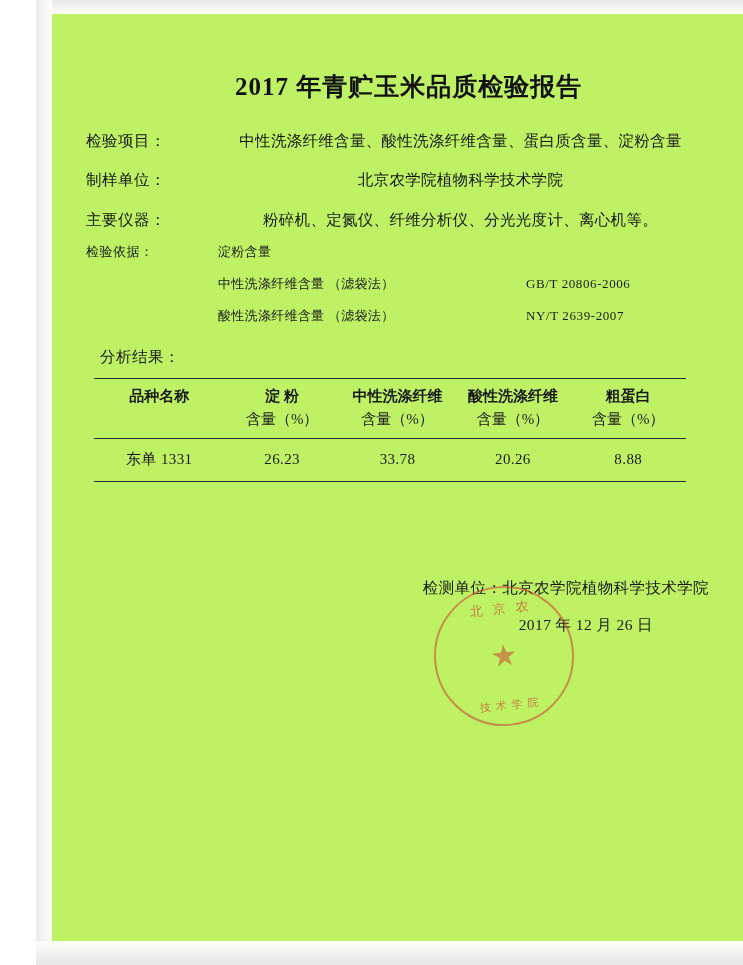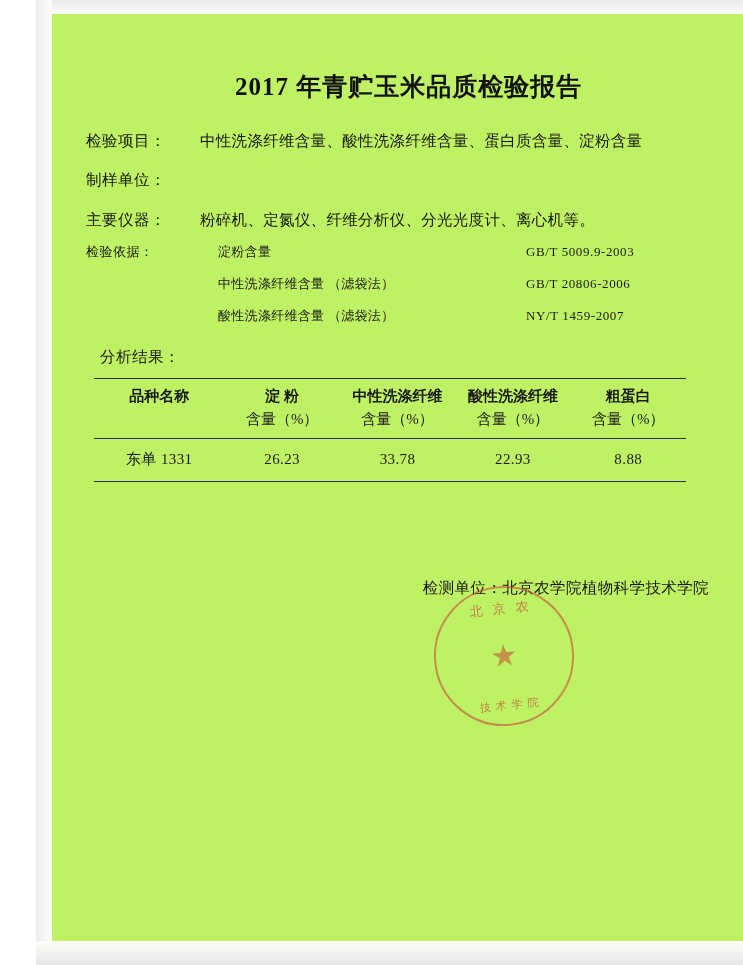--- a/index.html
+++ b/index.html
@@ -61,32 +61,32 @@
     margin: 10px 0 26px 0;
     color: #111;
   }
 
   .field-row {
     display: flex;
     align-items: baseline;
     margin: 0 0 16px 0;
     font-size: 15.5px;
     line-height: 1.5;
-    gap: 10px;
   }
   .field-label {
     width: 104px;
     flex: 0 0 104px;
     letter-spacing: 0.5px;
     color: #141414;
   }
   .field-value {
     flex: 1;
     letter-spacing: 0.3px;
     color: #141414;
+    text-align: center;
   }
 
   .basis-block {
     margin-top: -4px;
   }
   .basis-row {
     display: flex;
     align-items: baseline;
     font-size: 13px;
     margin-bottom: 14px;
@@ -222,42 +222,42 @@
 
     <div class="title">2017 年青贮玉米品质检验报告</div>
 
     <div class="field-row">
       <div class="field-label">检验项目：</div>
       <div class="field-value">中性洗涤纤维含量、酸性洗涤纤维含量、蛋白质含量、淀粉含量</div>
     </div>
 
     <div class="field-row">
       <div class="field-label">制样单位：</div>
+      <div class="field-value">北京农学院植物科学技术学院</div>
     </div>
 
     <div class="field-row">
       <div class="field-label">主要仪器：</div>
       <div class="field-value">粉碎机、定氮仪、纤维分析仪、分光光度计、离心机等。</div>
     </div>
 
     <div class="basis-block">
       <div class="basis-row">
         <div class="field-label">检验依据：</div>
         <div class="basis-name">淀粉含量</div>
-        <div class="basis-code">GB/T 5009.9-2003</div>
       </div>
       <div class="basis-row">
         <div class="basis-spacer"></div>
         <div class="basis-name">中性洗涤纤维含量 （滤袋法）</div>
         <div class="basis-code">GB/T 20806-2006</div>
       </div>
       <div class="basis-row">
         <div class="basis-spacer"></div>
         <div class="basis-name">酸性洗涤纤维含量 （滤袋法）</div>
-        <div class="basis-code">NY/T 1459-2007</div>
+        <div class="basis-code">NY/T 2639-2007</div>
       </div>
     </div>
 
     <div class="results-label">分析结果：</div>
 
     <table class="table">
       <thead>
         <tr class="thead-top rule-top">
           <td class="col-name">品种名称</td>
           <td class="col-val">淀  粉</td>
@@ -271,28 +271,29 @@
           <td class="col-val">含量（%）</td>
           <td class="col-val">含量（%）</td>
           <td class="col-val">含量（%）</td>
         </tr>
       </thead>
       <tbody class="tbody">
         <tr class="rule-mid rule-bot">
           <td class="col-name">东单 1331</td>
           <td class="col-val">26.23</td>
           <td class="col-val">33.78</td>
-          <td class="col-val">22.93</td>
+          <td class="col-val">20.26</td>
           <td class="col-val">8.88</td>
         </tr>
       </tbody>
     </table>
 
     <div class="footer">
       <div class="footer-line">检测单位：北京农学院植物科学技术学院</div>
+      <div class="footer-date">2017 年 12 月 26 日</div>
     </div>
 
   </div>
 
   <div class="seal">
     <div class="seal-top-text">北京农</div>
     <div class="seal-star">★</div>
     <div class="seal-bot-text">技术学院</div>
   </div>
 </div>

